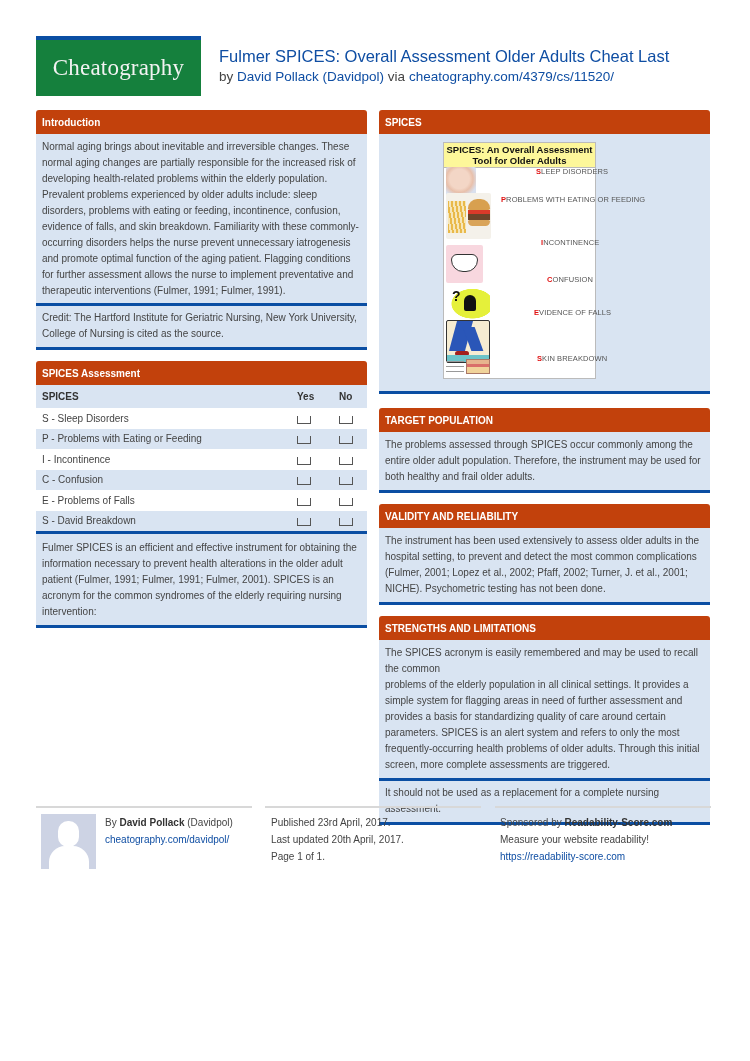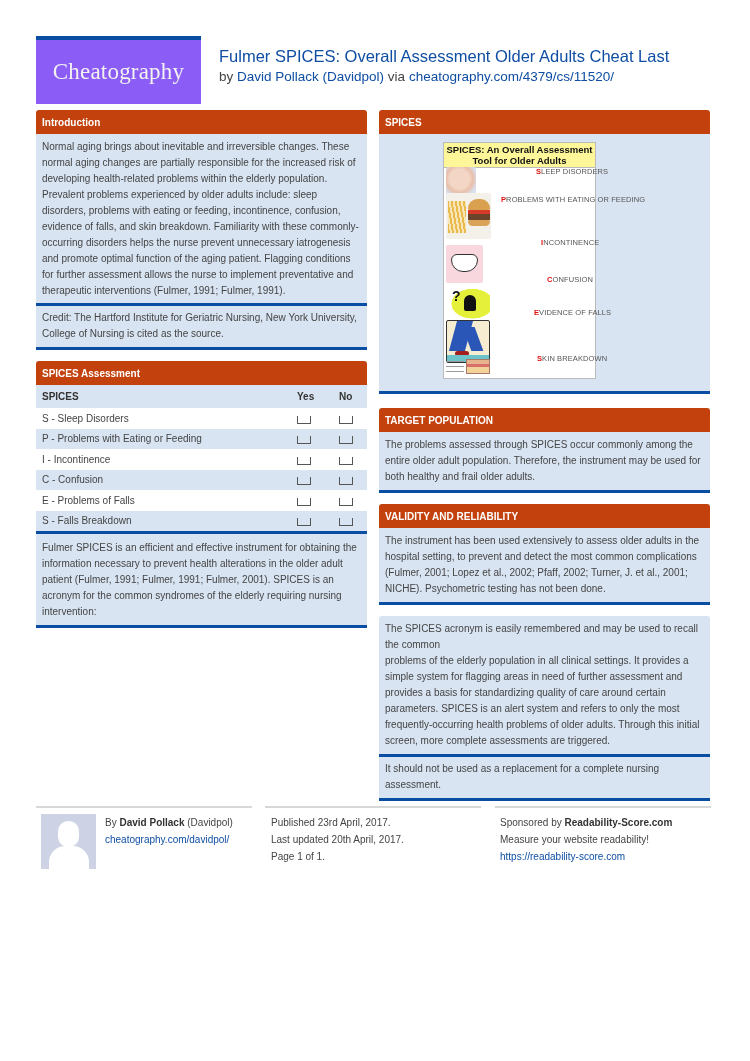--- a/index.html
+++ b/index.html
@@ -1,19 +1,19 @@
 <!DOCTYPE html>
 <html><head>
 <meta charset="utf-8">
 <style>
   * { box-sizing: border-box; margin: 0; padding: 0; }
   body { width: 750px; height: 1061px; background: #ffffff; font-family: "Liberation Sans", sans-serif; color: #444444; position: relative; overflow: hidden; }
   a { color: #0f4ea3; text-decoration: none; }
 
-  .logo { position: absolute; left: 36px; top: 36px; width: 165px; height: 68px; background: #8b5cf6; border-top: 4px solid #0a4ea3; display: flex; align-items: center; justify-content: center; }
+  .logo { position: absolute; left: 36px; top: 36px; width: 165px; height: 60px; background: #15803d; border-top: 4px solid #0a4ea3; display: flex; align-items: center; justify-content: center; }
   .logo span { color: #f2f2f2; font-family: "Liberation Serif", serif; font-size: 23px; letter-spacing: 0.2px; }
 
   .title-block { position: absolute; left: 219px; top: 46px; }
   .title-block h1 { font-weight: normal; font-size: 16.5px; color: #0f4ea3; line-height: 20px; }
   .title-block .byline { font-size: 13.5px; color: #444; line-height: 20px; margin-top: 1px; }
   .title-block .byline a { color: #0f4ea3; }
 
   .col { position: absolute; top: 110px; width: 331px; }
   .col-left { left: 36px; }
   .col-right { left: 379px; }
@@ -103,21 +103,21 @@
             <td>C - Confusion</td>
             <td class="c-yes"><span class="box"></span></td>
             <td class="c-no"><span class="box"></span></td>
           </tr>
           <tr class="odd">
             <td>E - Problems of Falls</td>
             <td class="c-yes"><span class="box"></span></td>
             <td class="c-no"><span class="box"></span></td>
           </tr>
           <tr class="even">
-            <td>S - Falls Breakdown</td>
+            <td>S - David Breakdown</td>
             <td class="c-yes"><span class="box"></span></td>
             <td class="c-no"><span class="box"></span></td>
           </tr>
         </tbody>
       </table>
     </div>
     <div class="panel-body">
       <div class="block" style="padding-top:6px;">Fulmer SPICES is an efficient and effective instrument for obtaining the information necessary to prevent health alterations in the older adult patient (Fulmer, 1991; Fulmer, 1991; Fulmer, 2001). SPICES is an acronym for the common syndromes of the elderly requiring nursing intervention:</div>
     </div>
   </div>
@@ -181,20 +181,21 @@
   </div>
 
   <div class="panel">
     <div class="panel-head">VALIDITY AND RELIABILITY</div>
     <div class="panel-body">
       <div class="block" style="padding-top:5px;">The instrument has been used extensively to assess older adults in the hospital setting, to prevent and detect the most common complications (Fulmer, 2001; Lopez et al., 2002; Pfaff, 2002; Turner, J. et al., 2001; NICHE). Psychometric testing has not been done.</div>
     </div>
   </div>
 
   <div class="panel">
+    <div class="panel-head">STRENGTHS AND LIMITATIONS</div>
     <div class="panel-body">
       <div class="block" style="padding-top:5px;">
         <div>The SPICES acronym is easily remembered and may be used to recall the common</div>
         <div>problems of the elderly population in all clinical settings. It provides a simple system for flagging areas in need of further assessment and provides a basis for standardizing quality of care around certain parameters. SPICES is an alert system and refers to only the most frequently-occurring health problems of older adults. Through this initial screen, more complete assessments are triggered.</div>
       </div>
       <div class="block">It should not be used as a replacement for a complete nursing assessment.</div>
     </div>
   </div>
 </div>
 

